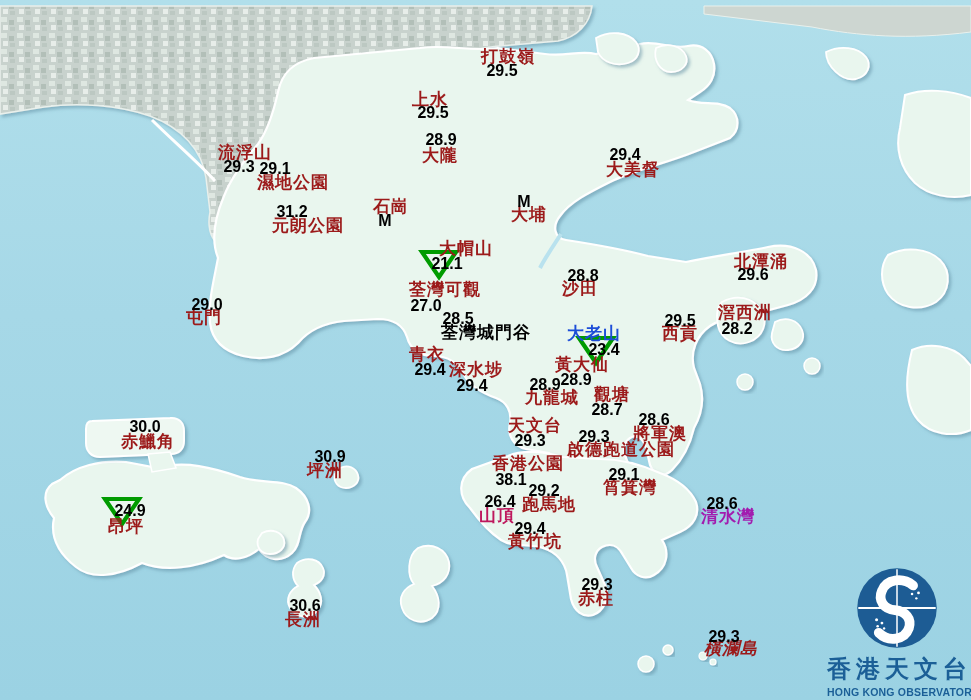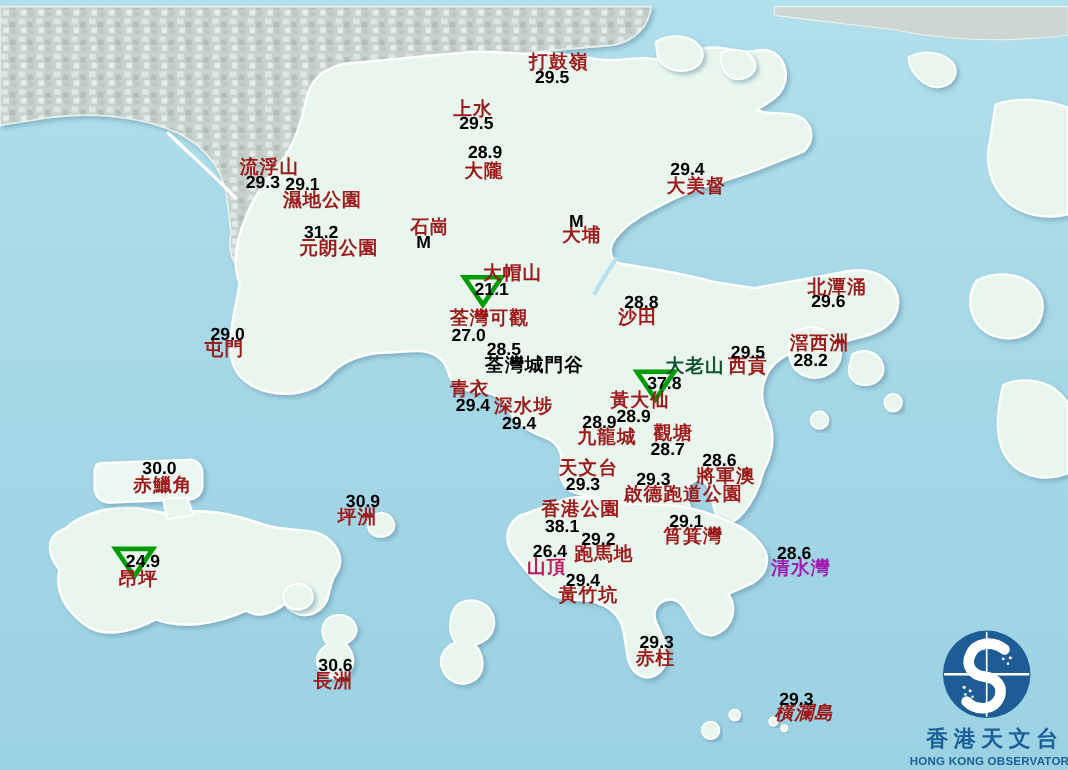--- a/index.html
+++ b/index.html
@@ -10,22 +10,22 @@
             background:rgba(251,253,251,0.88);border-bottom:1px solid rgba(255,255,255,0.6);}
   .titlebar span{display:block;padding:3px 0 0 6px;font-family:"Liberation Serif","DejaVu Serif",serif;
             font-size:21px;color:#0a0a0a;letter-spacing:0.5px;white-space:nowrap;}
   .station-name{position:absolute;transform:translate(-50%,-50%);z-index:6;white-space:nowrap;
             font-family:"Liberation Serif","DejaVu Serif",serif;font-size:17px;font-weight:600;letter-spacing:1px;}
   .station-value{position:absolute;transform:translate(-50%,-50%);z-index:7;white-space:nowrap;
             font-family:"Liberation Sans","DejaVu Sans",sans-serif;font-size:16px;font-weight:600;color:#000;}
   .trend-icon{position:absolute;transform:translate(-50%,-50%);z-index:5;}
   .logo{position:absolute;right:4px;bottom:2px;width:140px;z-index:15;text-align:center;}
   .logo svg{display:block;margin:0 auto;}
-  .logo-cn{font-family:"Liberation Serif","DejaVu Serif",serif;font-size:20px;font-weight:700;
-           letter-spacing:5px;color:#1b5f97;margin-top:2px;white-space:nowrap;text-align:right;}
+  .logo-cn{font-family:"Liberation Serif","DejaVu Serif",serif;font-size:24px;font-weight:700;
+           letter-spacing:5px;color:#1b5f97;margin-top:2px;white-space:nowrap;}
   .logo-en{font-family:"Liberation Sans","DejaVu Sans",sans-serif;font-size:10.5px;font-weight:700;
            color:#1b5f97;letter-spacing:0.2px;margin-top:1px;white-space:nowrap;}
 </style>
 </head>
 <body>
 
 <div class="screen">
 
   <svg class="map" width="971" height="700" viewBox="0 0 971 700">
     <defs>
@@ -118,22 +118,22 @@
       <div class="station-value" style="left: 207px; top: 305px; color: rgb(0, 0, 0);">29.0</div>
       <div class="station-name" style="left: 486px; top: 332px; color: #000000;">荃灣城門谷</div>
       <div class="station-value" style="left: 458px; top: 319px; color: rgb(0, 0, 0);">28.5</div>
       <div class="station-name" style="left: 680px; top: 333px; color: rgb(156, 26, 26);">西貢</div>
       <div class="station-value" style="left: 680px; top: 321px; color: rgb(0, 0, 0);">29.5</div>
       <div class="station-name" style="left: 745px; top: 312px; color: rgb(156, 26, 26);">滘西洲</div>
       <div class="station-value" style="left: 737px; top: 329px; color: rgb(0, 0, 0);">28.2</div>
       <svg width="42" height="34" class="trend-icon" style="left: 596px; top: 350px;">
         <polygon points="4,5 38,5 21,30" fill="none" stroke="#009b00" stroke-width="4.2"></polygon>
       </svg>
-      <div class="station-name" style="left: 632px; top: 333px; color: #14532d;">大老山</div>
-      <div class="station-value" style="left: 604px; top: 350px; color: rgb(0, 0, 0);">37.8</div>
+      <div class="station-name" style="left: 594px; top: 333px; color: #1d4ed8;">大老山</div>
+      <div class="station-value" style="left: 604px; top: 350px; color: rgb(0, 0, 0);">23.4</div>
       <div class="station-name" style="left: 427px; top: 354px; color: rgb(156, 26, 26);">青衣</div>
       <div class="station-value" style="left: 430px; top: 370px; color: rgb(0, 0, 0);">29.4</div>
       <div class="station-name" style="left: 476px; top: 369px; color: rgb(156, 26, 26);">深水埗</div>
       <div class="station-value" style="left: 472px; top: 386px; color: rgb(0, 0, 0);">29.4</div>
       <div class="station-name" style="left: 582px; top: 364px; color: rgb(156, 26, 26);">黃大仙</div>
       <div class="station-value" style="left: 576px; top: 380px; color: rgb(0, 0, 0);">28.9</div>
       <div class="station-name" style="left: 552px; top: 397px; color: rgb(156, 26, 26);">九龍城</div>
       <div class="station-value" style="left: 545px; top: 385px; color: rgb(0, 0, 0);">28.9</div>
       <div class="station-name" style="left: 612px; top: 394px; color: rgb(156, 26, 26);">觀塘</div>
       <div class="station-value" style="left: 607px; top: 410px; color: rgb(0, 0, 0);">28.7</div>

